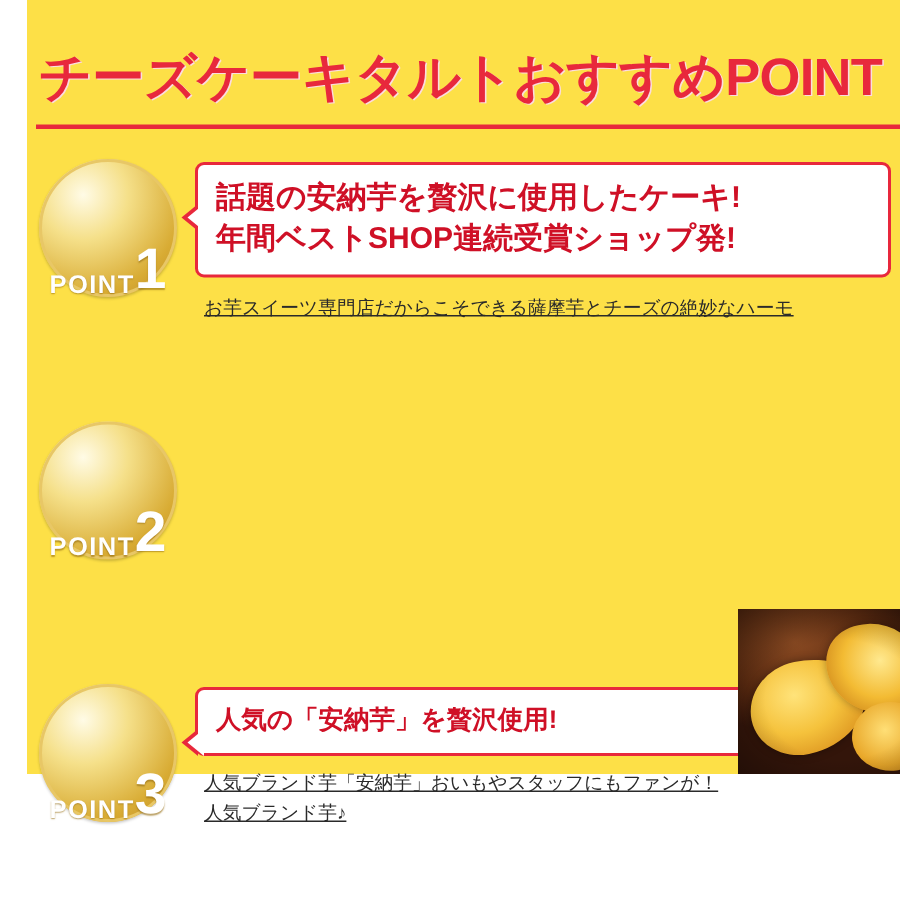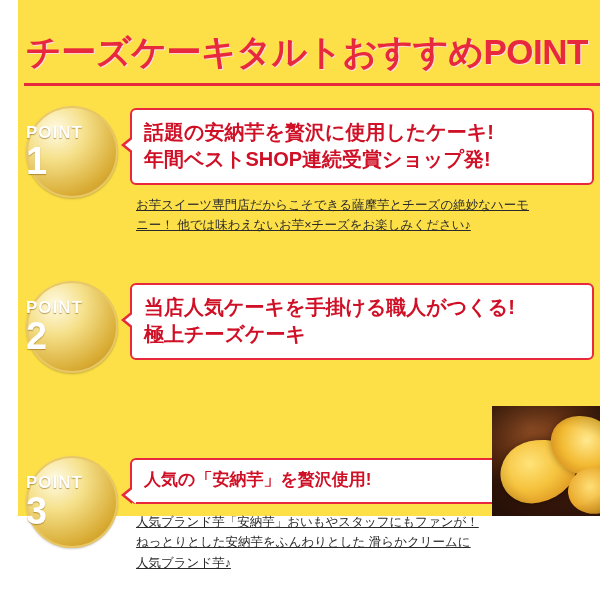--- a/index.html
+++ b/index.html
@@ -64,22 +64,22 @@
   .badge {
     position: absolute;
     left: 8px;
     top: 6px;
     width: 92px;
     height: 92px;
     border-radius: 50%;
     background: radial-gradient(circle at 32% 26%, #fffbe6 0%, #f5e08a 32%, #d8ab33 72%, #b8862a 100%);
     box-shadow: inset 0 0 0 2px #e8c766, 0 1px 2px rgba(0,0,0,0.22);
     display: flex;
-    flex-direction: column;
-    align-items: flex-start;
+    flex-direction: row;
+    align-items: flex-end;
     justify-content: center;
     color: #ffffff;
   }
   .badge-word {
     font-size: 17px;
     font-weight: bold;
     letter-spacing: 1px;
     line-height: 1;
     text-shadow: 0 1px 1px rgba(150,110,20,0.65);
   }
@@ -218,46 +218,40 @@
     <div class="badge">
       <span class="badge-word">POINT</span>
       <span class="badge-num">1</span>
     </div>
     <div class="bubble">
       <div class="bubble-line">話題の安納芋を贅沢に使用したケーキ!</div>
       <div class="bubble-line">年間ベストSHOP連続受賞ショップ発!</div>
     </div>
     <div class="body-text">
       <div class="body-line">お芋スイーツ専門店だからこそできる薩摩芋とチーズの絶妙なハーモ</div>
-      <div class="body-line">ニー！ 他では味わえないお芋×チーズをお楽しみください♪</div>
     </div>
   </div>
 
   <div class="point-block p2">
     <div class="badge">
       <span class="badge-word">POINT</span>
       <span class="badge-num">2</span>
     </div>
-    <div class="bubble">
-      <div class="bubble-line">当店人気ケーキを手掛ける職人がつくる!</div>
-      <div class="bubble-line">極上チーズケーキ</div>
-    </div>
   </div>
 
   <div class="point-block p3">
     <div class="badge">
       <span class="badge-word">POINT</span>
       <span class="badge-num">3</span>
     </div>
     <div class="bubble one-line">
       <div class="bubble-line">人気の「安納芋」を贅沢使用!</div>
     </div>
     <div class="body-text">
       <div class="body-line">人気ブランド芋「安納芋」おいもやスタッフにもファンが！</div>
-      <div class="body-line">ねっとりとした安納芋をふんわりとした 滑らかクリームに</div>
       <div class="body-line">人気ブランド芋♪</div>
     </div>
   </div>
 
   <div class="photo">
     <div class="skin"></div>
     <div class="flesh-a"></div>
     <div class="flesh-b"></div>
     <div class="flesh-c"></div>
     <div class="shadow"></div>

